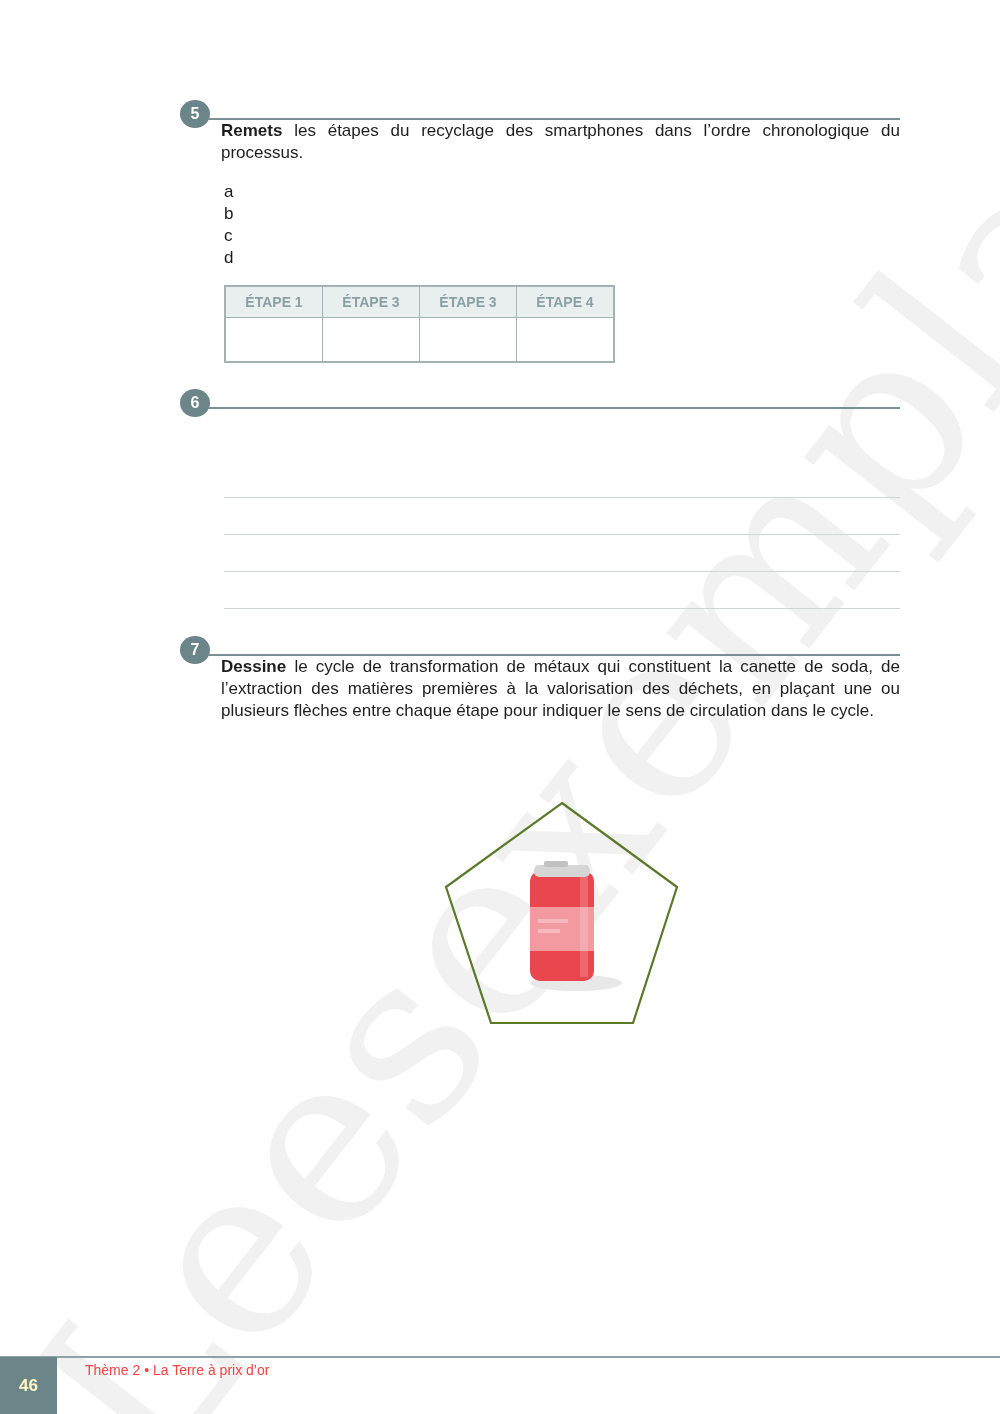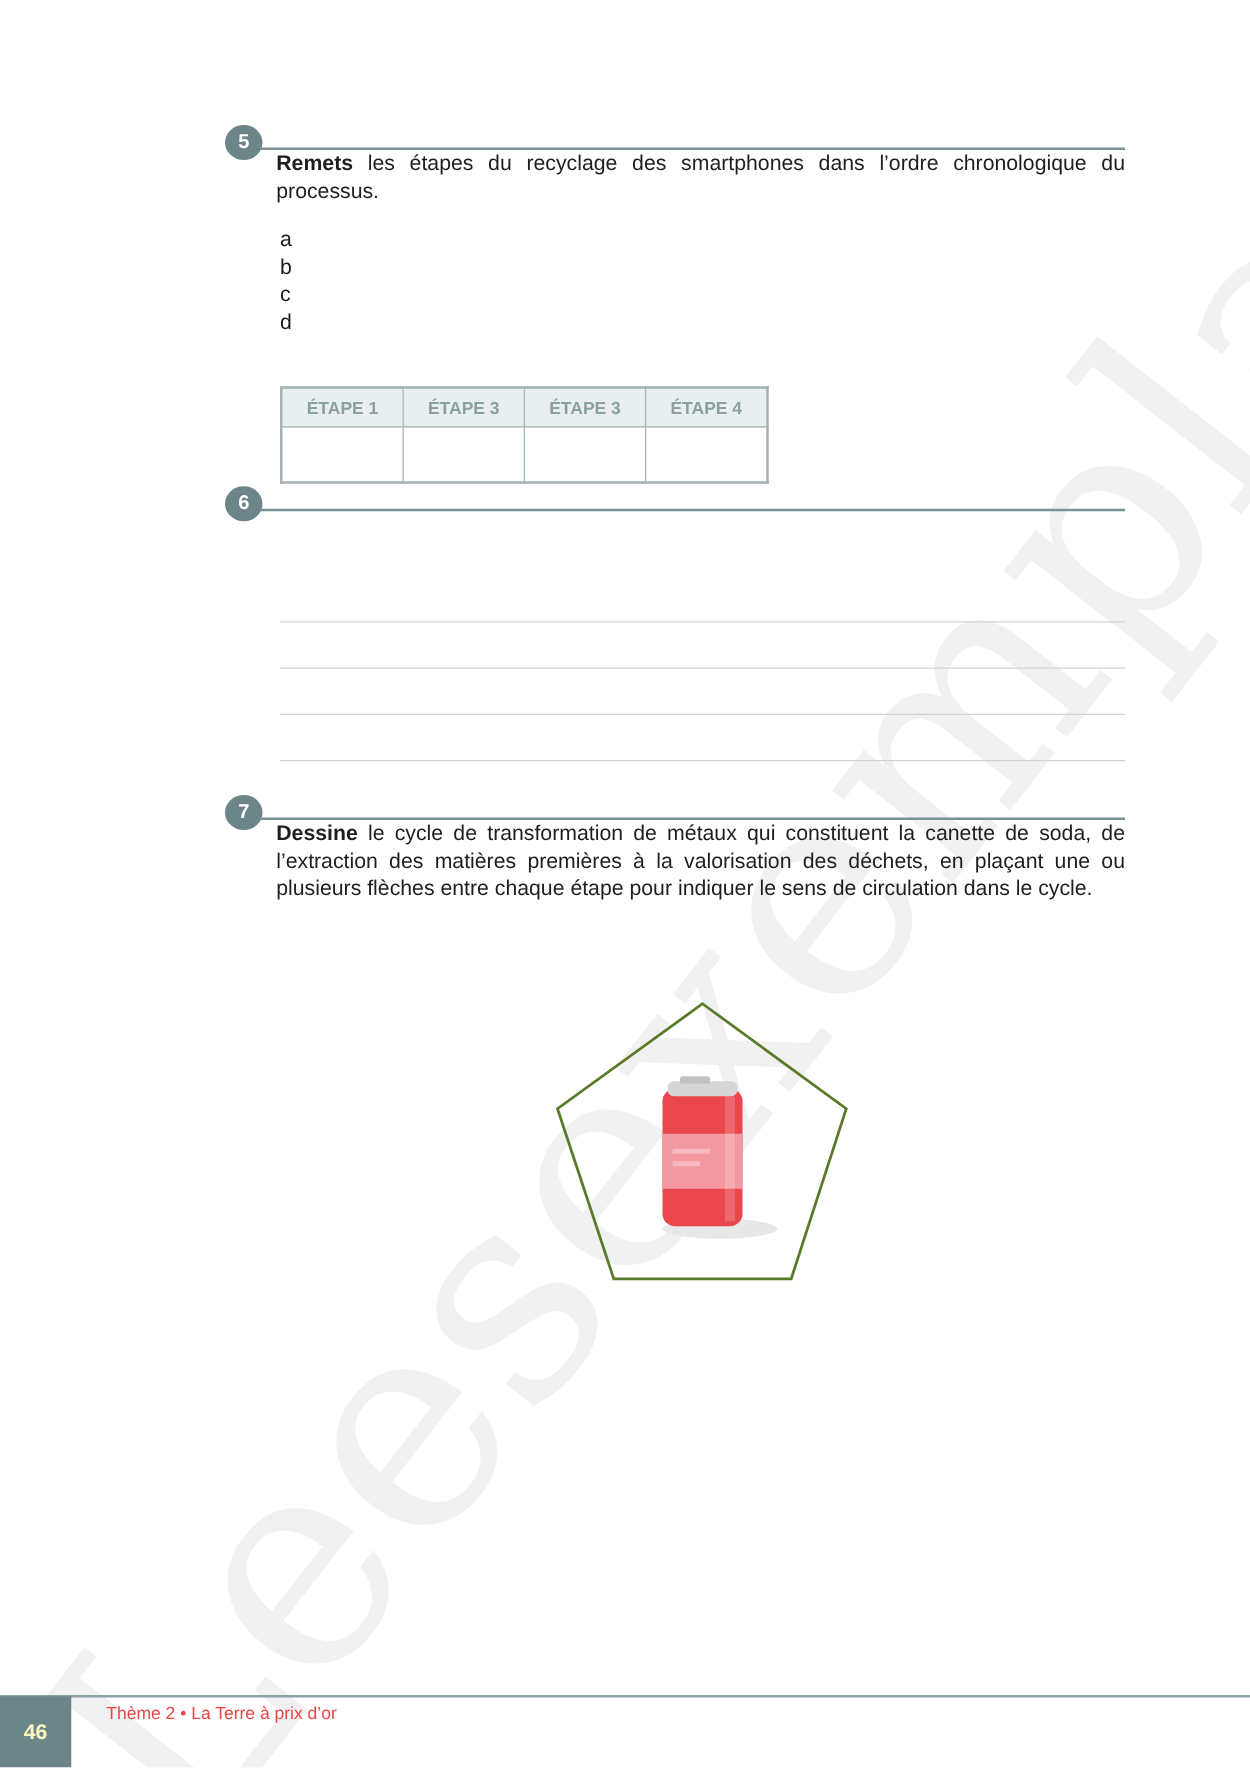--- a/index.html
+++ b/index.html
@@ -24,21 +24,21 @@
     .rule { position: absolute; left: 28px; right: 0; top: 18px; height: 2px; background: #7a9094; }
     .prompt {
       margin-left: 41px; font-size: 17px; line-height: 22px; text-align: justify;
       font-family: "Liberation Sans", sans-serif; color: #1e1e1e; margin-top: -10px;
     }
     .prompt b { font-weight: bold; }
     .items { margin-left: 44px; margin-top: 10px; font-size: 17px; line-height: 22px; }
     .item { display: flex; }
     .item .letter { width: 29px; }
     table.steps {
-      margin-left: 44px; margin-top: 40px; border-collapse: collapse;
+      margin-left: 44px; margin-top: 16px; border-collapse: collapse;
       border: 2px solid #a3b2b4;
     }
     table.steps th {
       width: 94px; height: 28px; background: #e9eeef; color: #8aa0a3;
       font-size: 14px; font-weight: bold; border: 1.5px solid #a3b2b4; text-align: center;
     }
     table.steps td { height: 41px; border: 1.5px solid #a3b2b4; }
     .write-line { position: absolute; left: 224px; width: 676px; height: 1px; background: #cfd4d5; z-index: 1; }
     .pentagon { position: absolute; left: 444px; top: 801px; width: 236px; height: 225px; z-index: 1; }
     .footer-line { position: absolute; left: 0; right: 0; top: 1356px; height: 2px; background: #8ea2a5; z-index: 1; }

